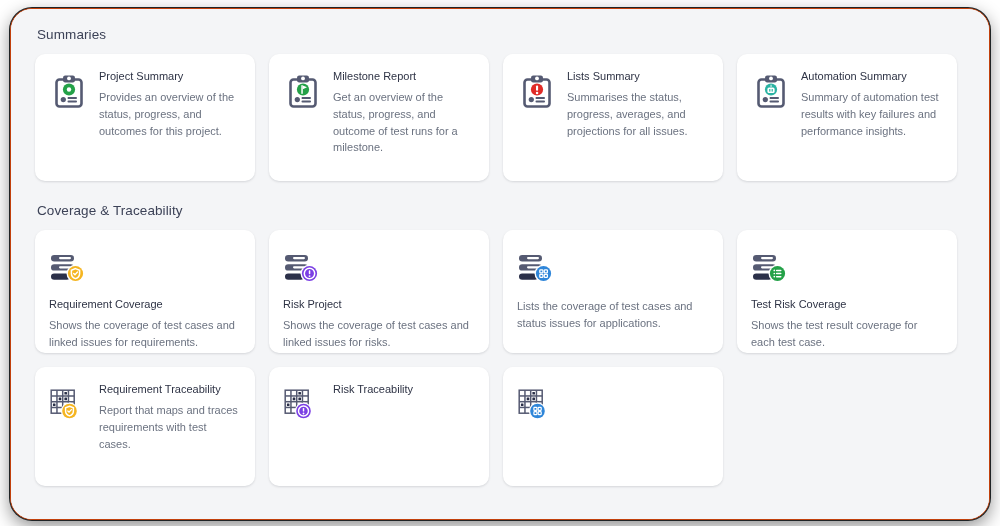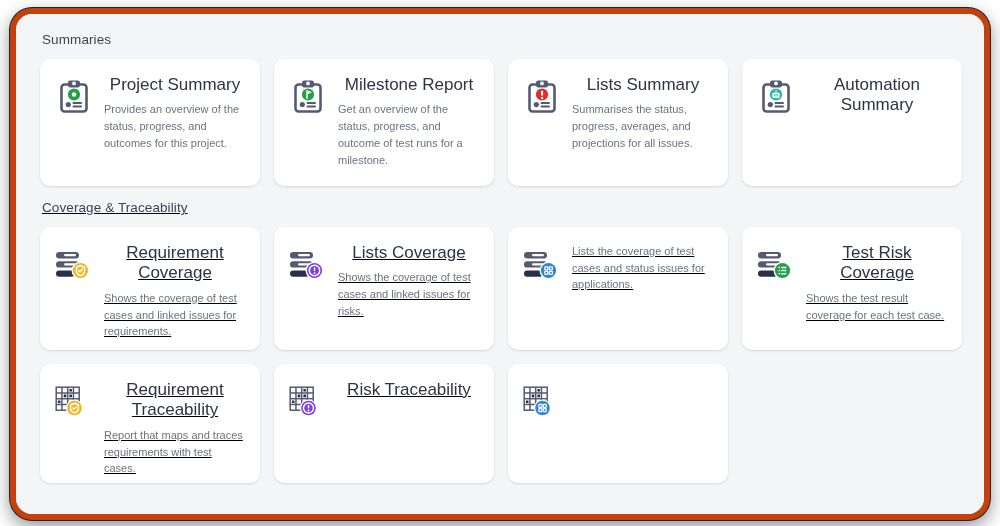--- a/index.html
+++ b/index.html
@@ -6,21 +6,21 @@
   html, body {
     width: 1000px; height: 526px;
     background: #ffffff;
     font-family: "Liberation Sans", sans-serif;
     overflow: hidden;
   }
   #frame {
     position: absolute;
     left: 10px; top: 8px;
     width: 980px; height: 512px;
-    border: 6px solid #c2410c;
+    border: 1px solid #c2410c;
     border-radius: 22px;
     background: #f4f5f7;
     overflow: hidden;
     box-shadow: 0 0 0 1px #1f2426, 0 6px 18px rgba(0,0,0,0.45);
   }
   #frame::after{
     content:"";
     position:absolute; inset:0;
     border-radius: 19px;
     pointer-events:none;
@@ -31,52 +31,51 @@
     background: #f4f5f7;
     padding: 18px 24px 0 24px;
   }
   .section-title {
     font-size: 13.5px;
     color: #3c4257;
     font-weight: 400;
     letter-spacing: .1px;
     margin: 0 0 12px 2px;
   }
-  .section + .section { margin-top: 14px; text-decoration: underline; }
+  .section + .section { margin-top: 22px; }
   .grid {
     display: grid;
     grid-template-columns: repeat(4, 220px);
     gap: 14px;
   }
   .card {
     background: #ffffff;
     border-radius: 10px;
     box-shadow: 0 1px 2px rgba(16,24,40,.06), 0 1px 3px rgba(16,24,40,.08);
     padding: 16px 14px 16px 14px;
     display: flex;
     align-items: flex-start;
     gap: 10px;
   }
   .card.summary { height: 127px; }
-  .card.coverage { height: 123px; }
+  .card.coverage { height: 123px; flex-direction: column; }
   .card.trace { height: 119px; }
   .card-icon {
     flex: 0 0 auto;
     width: 40px; height: 40px;
     display: flex; align-items: center; justify-content: center;
     margin-top: 2px;
   }
   .card-body { flex: 1 1 auto; min-width: 0; }
   .card-title {
-    font-size: 17px;
+    font-size: 11px;
     color: #2e3345;
     font-weight: 400;
     line-height: 1.2;
     margin-bottom: 6px;
-    text-align: center;
   }
   .card-desc {
     font-size: 11px;
     color: #6b7280;
     line-height: 1.52;
   }
 </style>
 </head>
 <body>
 
@@ -157,20 +156,21 @@
               <rect x="16.6" y="10.7" width="0.9" height="2.3" fill="#ffffff"></rect>
               <rect x="15.2" y="15" width="1.2" height="2.6" fill="#2bb3a3"></rect>
               <rect x="17.6" y="15" width="1.2" height="2.6" fill="#2bb3a3"></rect>
               <circle cx="11.3" cy="25.6" r="2.6" fill="#555a72"></circle>
               <rect x="15.5" y="23" width="9.5" height="1.9" rx="0.9" fill="#555a72"></rect>
               <rect x="15.5" y="26.6" width="9.5" height="1.9" rx="0.9" fill="#555a72"></rect>
             </svg>
           </span>
           <div class="card-body">
             <div class="card-title">Automation Summary</div>
+            <div class="card-desc">Summary of automation test results with key failures and performance insights.</div>
           </div>
         </div>
 
       </div>
     </div>
 
     <div class="section">
       <div class="section-title">Coverage &amp; Traceability</div>
       <div class="grid">
 
@@ -203,21 +203,21 @@
               <rect x="9" y="15.2" width="12" height="2.2" rx="1.1" fill="#ffffff"></rect>
               <rect x="1" y="22.4" width="19" height="6.4" rx="3.2" fill="#2b3049"></rect>
               <circle cx="25.5" cy="22.5" r="9" fill="#ffffff"></circle>
               <circle cx="25.5" cy="22.5" r="7.6" fill="#7b3fe4"></circle>
               <circle cx="25.5" cy="22.5" r="5.2" fill="none" stroke="#ffffff" stroke-width="1.5"></circle>
               <rect x="24.8" y="19.3" width="1.5" height="3.9" rx="0.7" fill="#ffffff"></rect>
               <circle cx="25.55" cy="25.1" r="0.95" fill="#ffffff"></circle>
             </svg>
           </span>
           <div class="card-body">
-            <div class="card-title">Lists Coverage</div>
+            <div class="card-title">Risk Project</div>
             <div class="card-desc">Shows the coverage of test cases and linked issues for risks.</div>
           </div>
         </div>
 
         <div class="card coverage">
           <span class="card-icon">
             <svg width="38" height="34" viewBox="0 0 38 34">
               <rect x="1" y="4" width="23" height="6.4" rx="3.2" fill="#555a72"></rect>
               <rect x="9" y="6" width="12" height="2.2" rx="1.1" fill="#ffffff"></rect>
               <rect x="1" y="13.2" width="23" height="6.4" rx="3.2" fill="#555a72"></rect>

